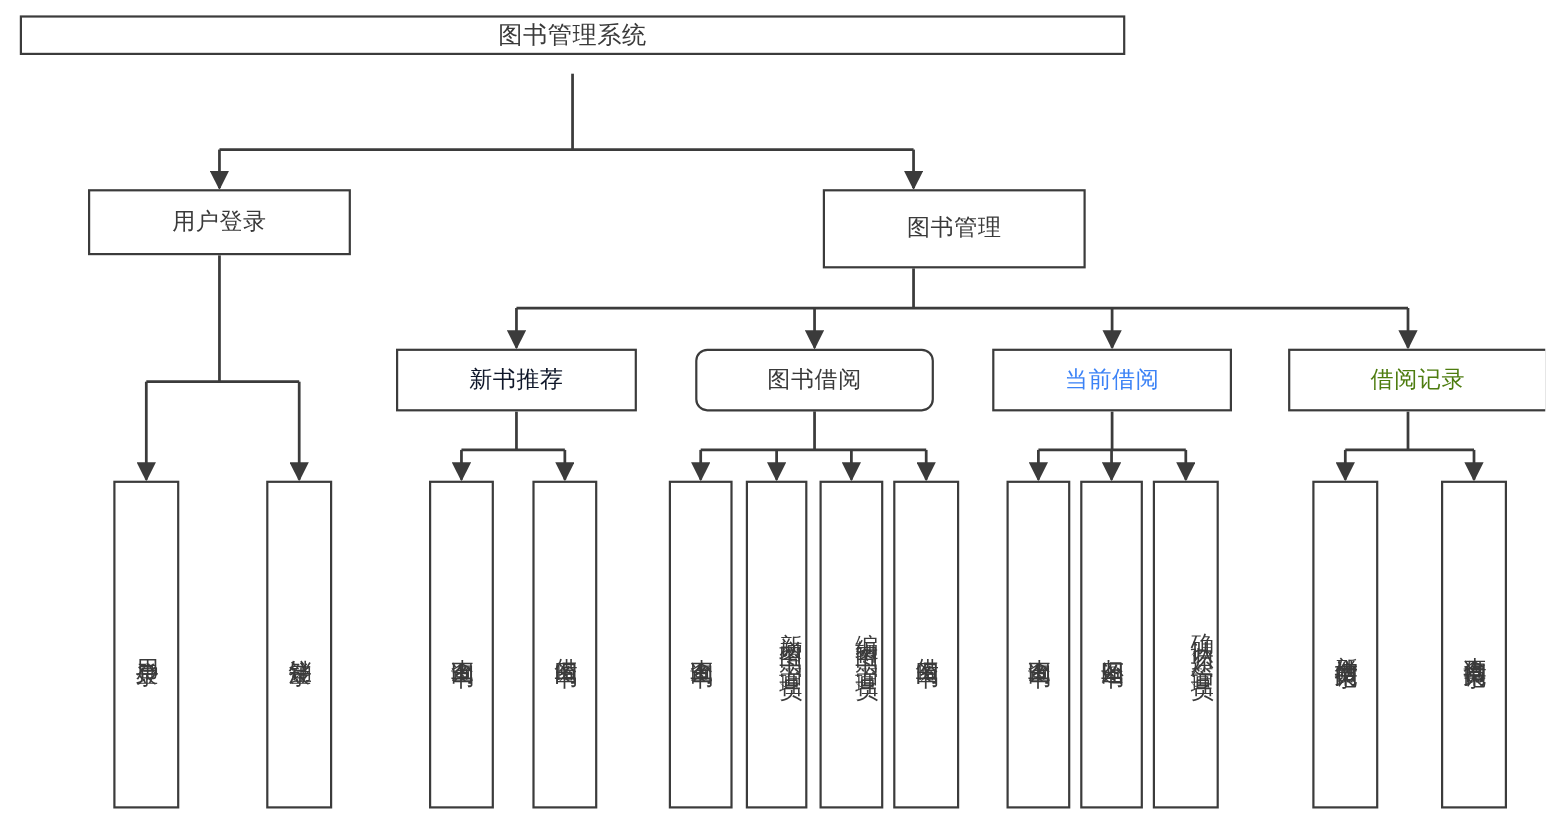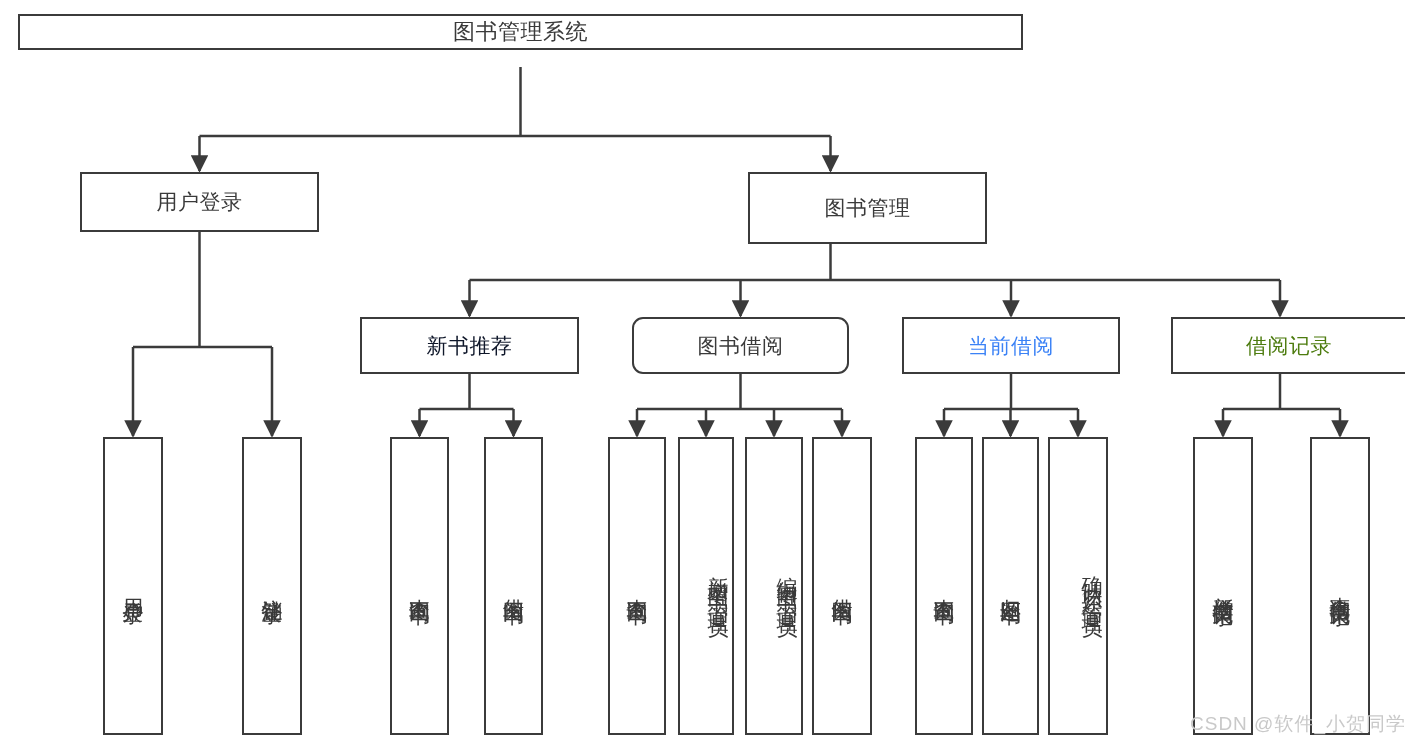--- a/index.html
+++ b/index.html
@@ -170,15 +170,14 @@
         <span>确认归还（管理员）</span>
       </div>
       <div class="node vert" style="left: 1193px; top: 437px; width: 60px; height: 298px; border-color: rgb(59, 59, 59); color: rgb(58, 58, 58);">
         <span>新增借阅记录</span>
       </div>
       <div class="node vert" style="left: 1310px; top: 437px; width: 60px; height: 298px; border-color: rgb(59, 59, 59); color: rgb(58, 58, 58);">
         <span>查询借阅记录</span>
       </div>
     </div>
 
-  <div class="watermark" style="left: 1190px; top: 711px; color: rgb(201, 201, 201);">CSDN @软件_小贺同学</div>
 
 </div>
 
 </body></html>

